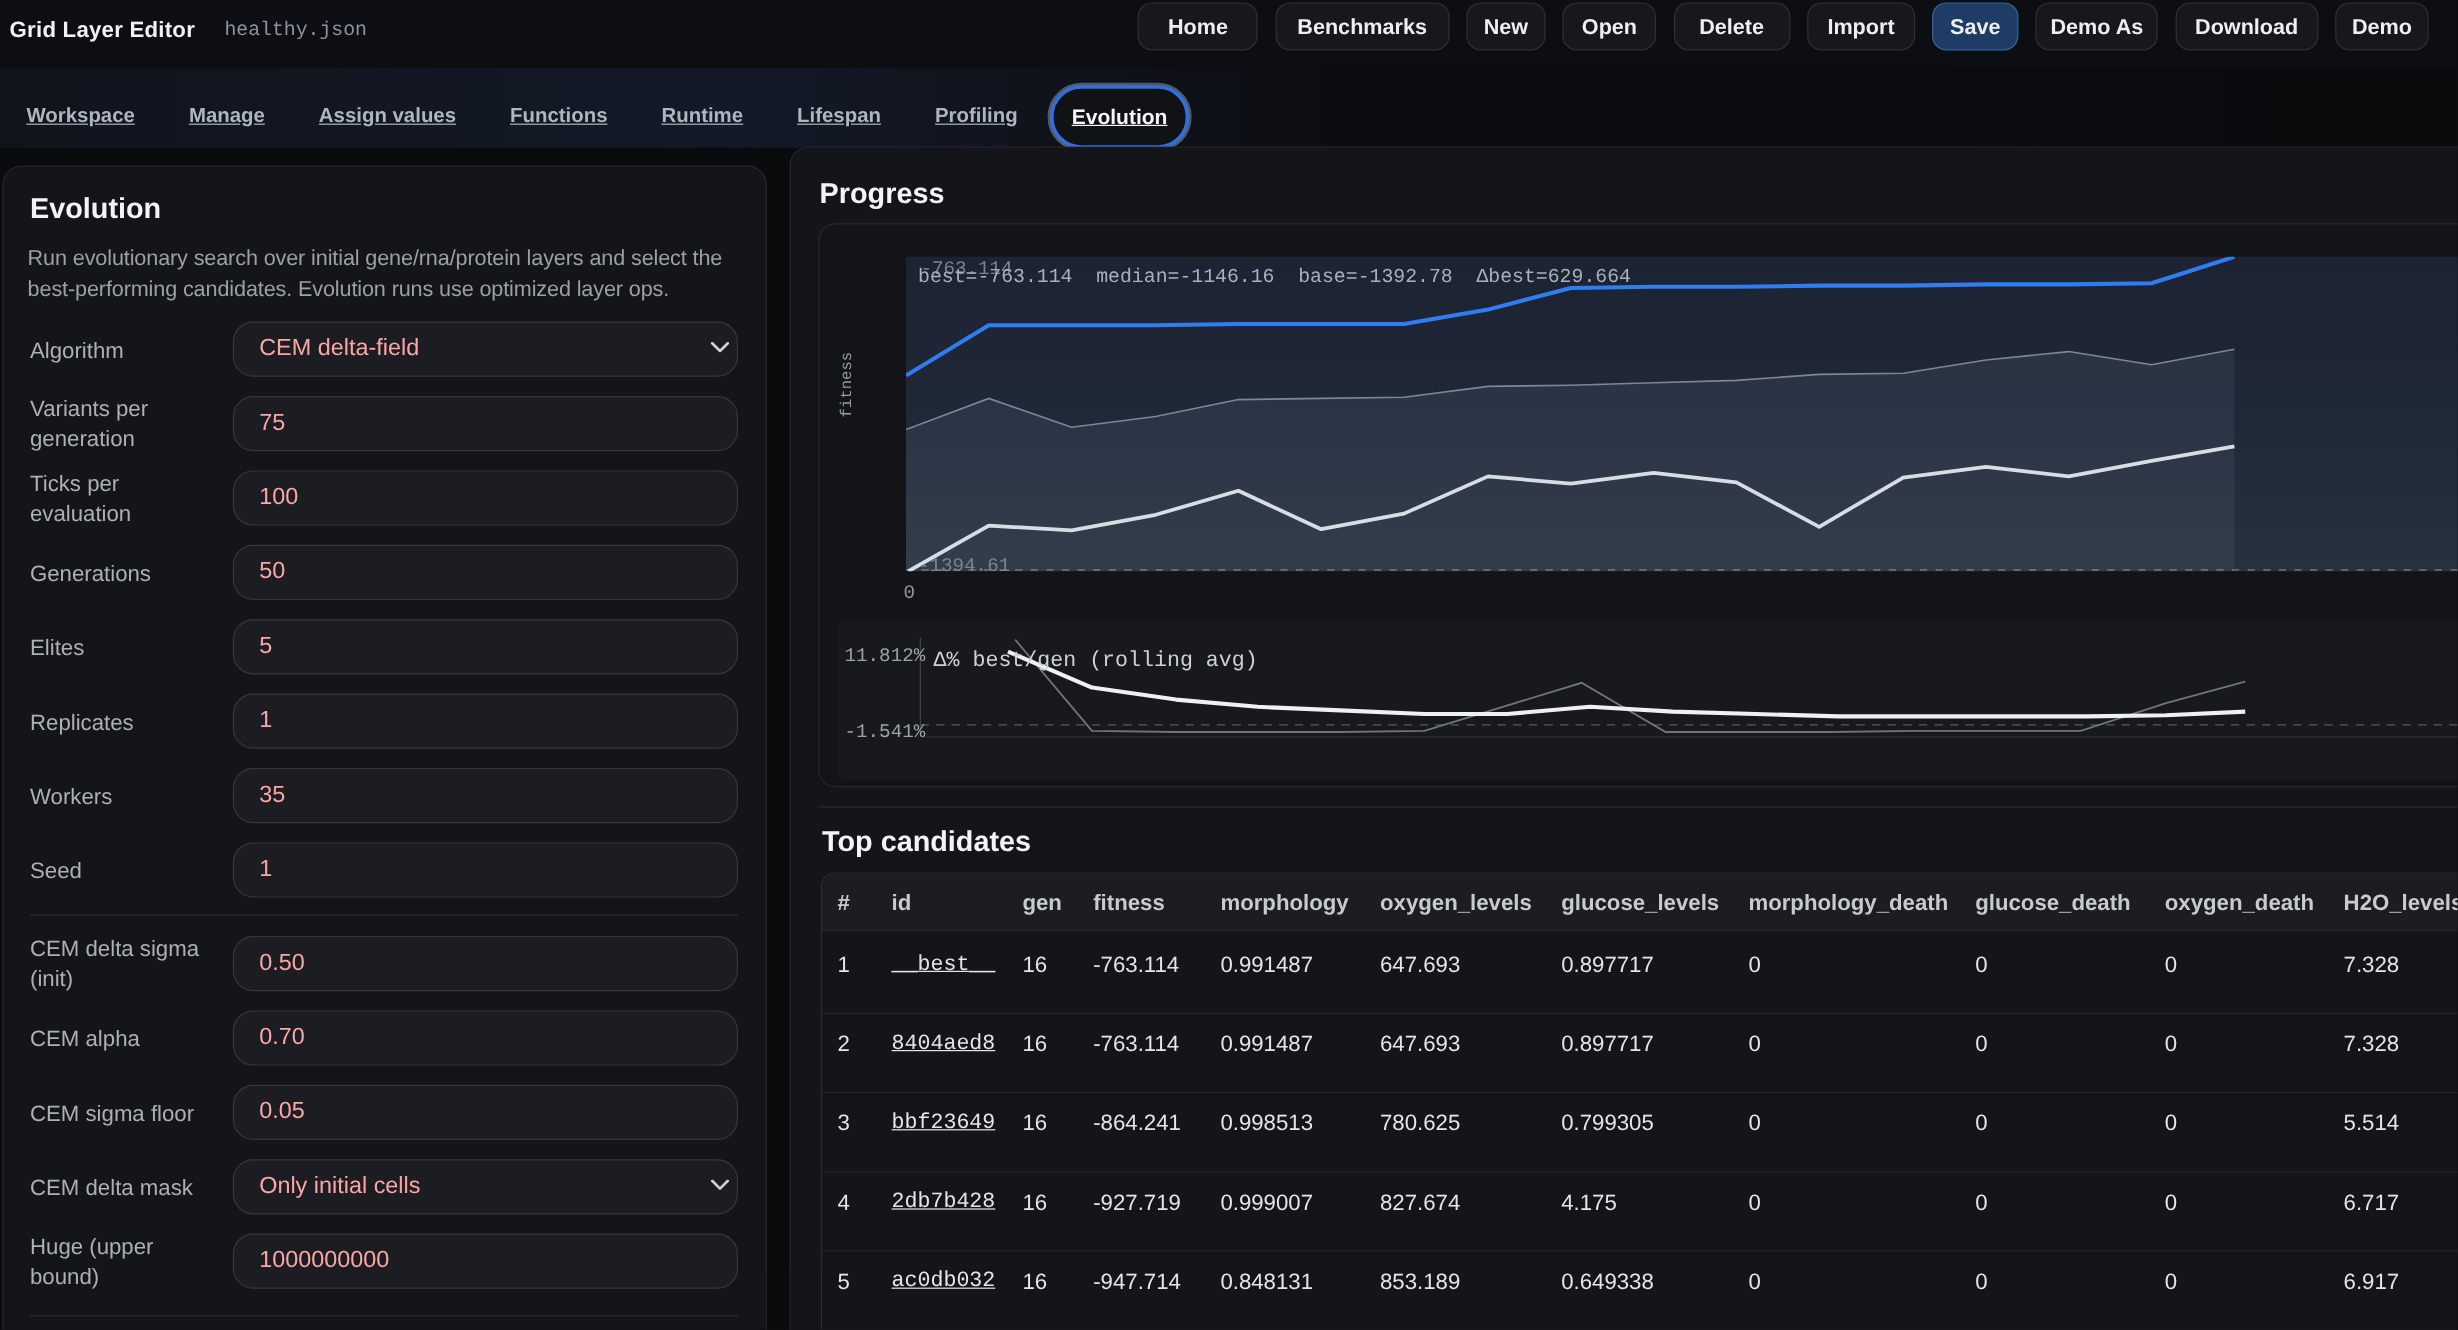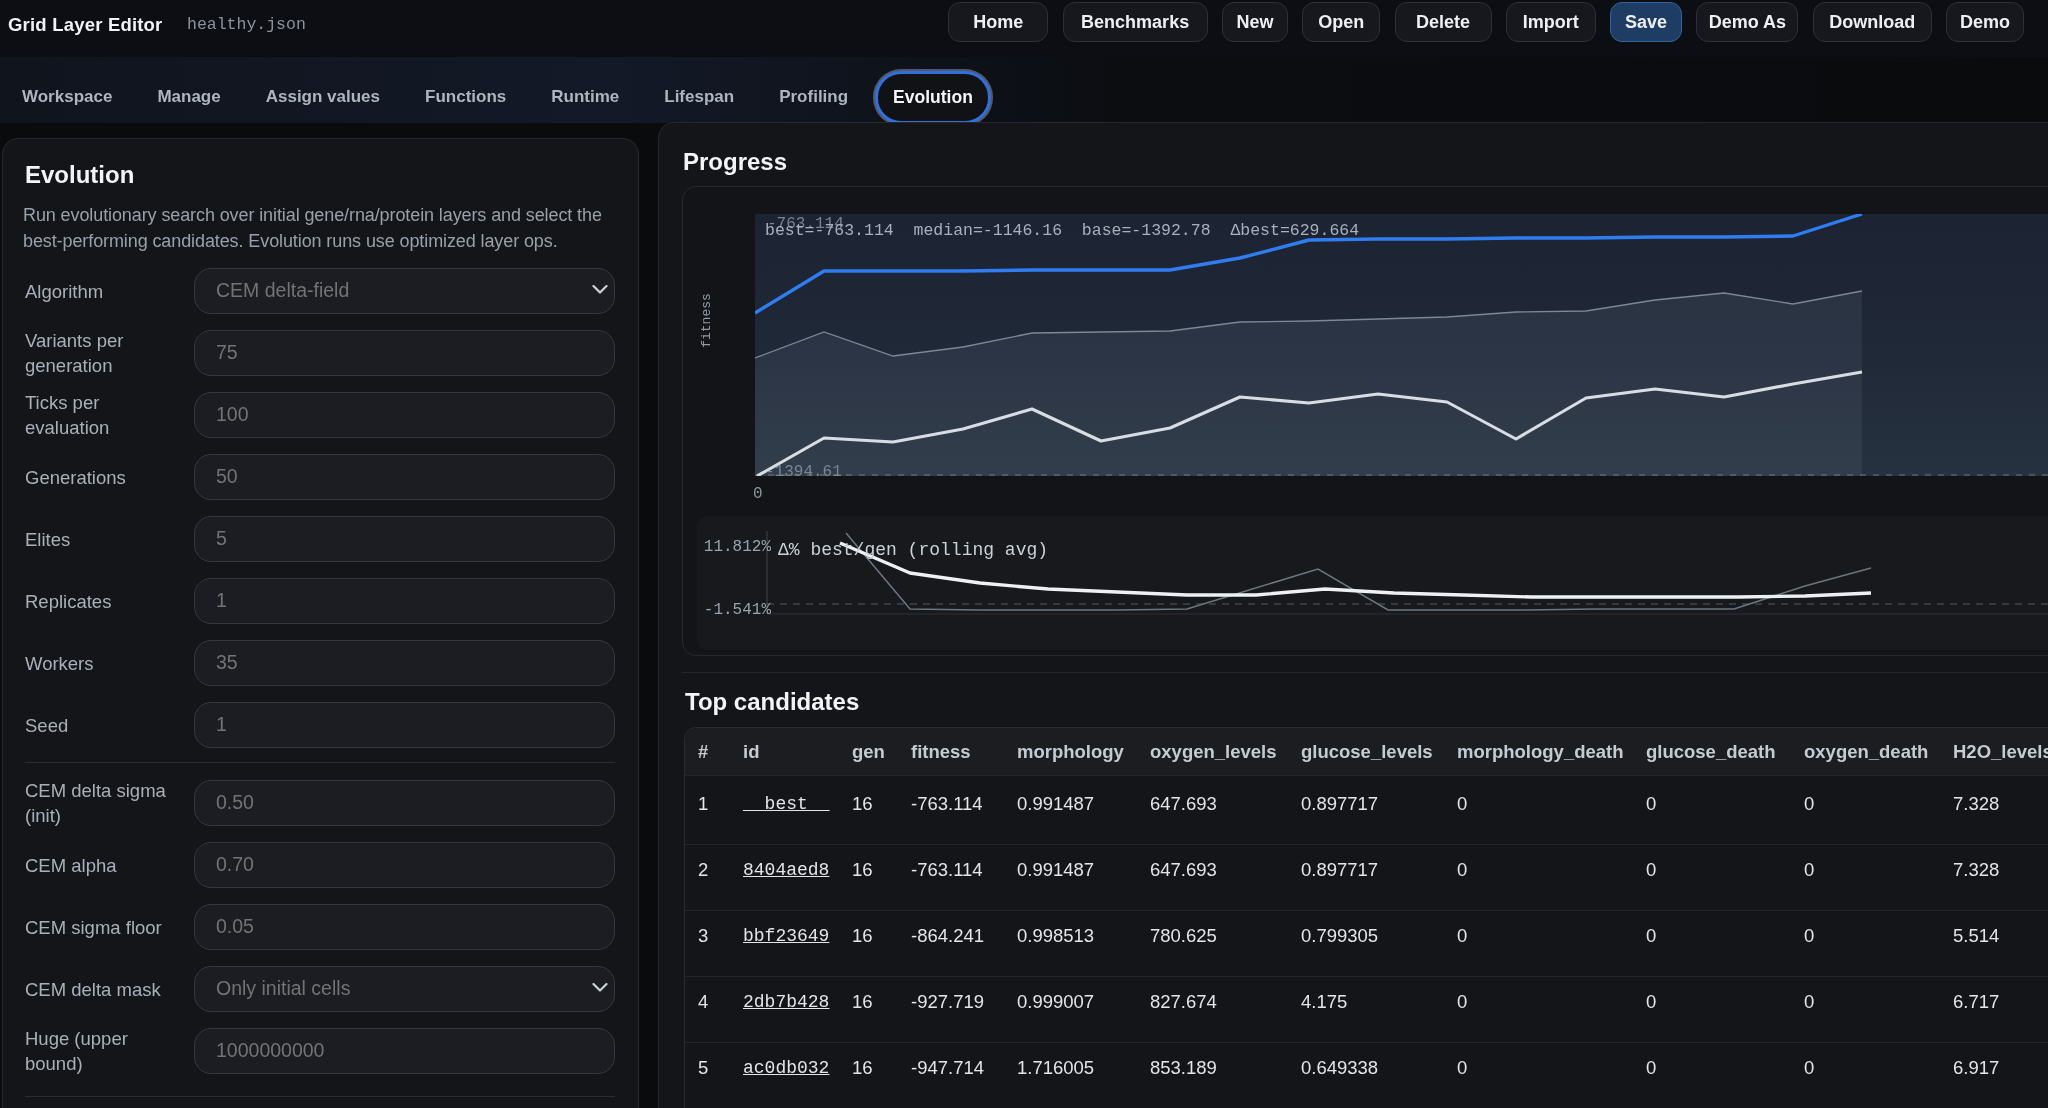--- a/index.html
+++ b/index.html
@@ -24,38 +24,38 @@
   color:#edeff2; font-size:18px; font-weight:bold; display:flex; align-items:center; justify-content:center;
   font-family:"Liberation Sans", sans-serif;
 }
 .btn.save { background:#1e3c64; border-color:#33639c; }
 
 .tabbar {
   position:absolute; left:0; top:57px; width:2048px; height:66px;
   background:linear-gradient(90deg,#10141d 0%,#131927 30%,#0b0d11 55%,#0a0b0d 100%);
 }
 .tabs { position:absolute; left:22px; top:7px; height:66px; display:flex; align-items:center; }
-.tab { color:#aeb5be; font-size:17px; font-weight:bold; margin-right:45px; }
+.tab { color:#aeb5be; font-size:17px; font-weight:bold; margin-right:45px;text-decoration:underline; }
 .tab.active {
   color:#f4f6f8; margin-right:0; margin-left:-18px;
   background:#101215; border:3px solid #2f6fe0; border-radius:26px;
   padding:13px 15px; box-shadow:0 0 0 2px #c8d3e060; font-size:17.5px;
 }
 
 .card { position:absolute; background:#141518; border:1px solid #26282d; border-radius:16px; }
 #leftcard { left:2px; top:138px; width:637px; height:1060px; }
 #rightcard { left:658px; top:122px; width:1560px; height:1080px; }
 .h1 { font-size:24px; font-weight:bold; color:#f2f4f6; }
 
 .desc { position:absolute; left:23px; top:203px; width:640px; font-size:18px; letter-spacing:-0.1px; line-height:25.5px; color:#99a0a9; }
 .flabel { position:absolute; left:25px; width:165px; font-size:18.5px; line-height:25px; color:#aab0b9; }
 .finput {
   position:absolute; left:194px; width:421px; height:46px;
   background:#1b1d22; border:1.5px solid #34373e; border-radius:17px;
-  color:#737373; font-size:19.5px; line-height:43px; padding-left:21px;
+  color:#fca5a5; font-size:19.5px; line-height:43px; padding-left:21px;
 }
 .chev { position:absolute; right:6px; top:16px; width:16px; height:9px; }
 .divider { position:absolute; left:25px; width:590px; height:1px; background:#2a2c31; }
 
 .chartpanel { position:absolute; left:682px; top:186px; width:1440px; height:470px; border:1px solid #27292e; border-radius:14px; background:#131417; }
 .canvas1 { position:absolute; left:755px; top:214px; width:1340px; height:262px;
   background:linear-gradient(180deg,#1c2332 0%,#202938 55%,#263240 100%); }
 .fitlabel { position:absolute; left:671px; top:313px; width:70px; text-align:center; font-family:"Liberation Mono",monospace; font-size:13px; color:#939ca7; transform:rotate(-90deg); }
 .zerolabel { position:absolute; left:753px; top:485px; font-family:"Liberation Mono",monospace; font-size:16px; color:#8d96a1; }
 .chart2panel { position:absolute; left:697px; top:516px; width:1425px; height:134px; background:#17191d; border-radius:10px; }
@@ -238,21 +238,21 @@
     <div class="t-cell" style="left:772px">0</div>
     <div class="t-cell" style="left:961px">0</div>
     <div class="t-cell" style="left:1119px">0</div>
     <div class="t-cell" style="left:1268px">6.717</div>
   </div>
   <div class="t-row">
     <div class="t-cell" style="left:13px">5</div>
     <div class="t-cell mono" style="left:58px">ac0db032</div>
     <div class="t-cell" style="left:167px">16</div>
     <div class="t-cell" style="left:226px">-947.714</div>
-    <div class="t-cell" style="left:332px">1.716005</div>
+    <div class="t-cell" style="left:332px">0.848131</div>
     <div class="t-cell" style="left:465px">853.189</div>
     <div class="t-cell" style="left:616px">0.649338</div>
     <div class="t-cell" style="left:772px">0</div>
     <div class="t-cell" style="left:961px">0</div>
     <div class="t-cell" style="left:1119px">0</div>
     <div class="t-cell" style="left:1268px">6.917</div>
   </div>
 </div>
 
 </body></html>

